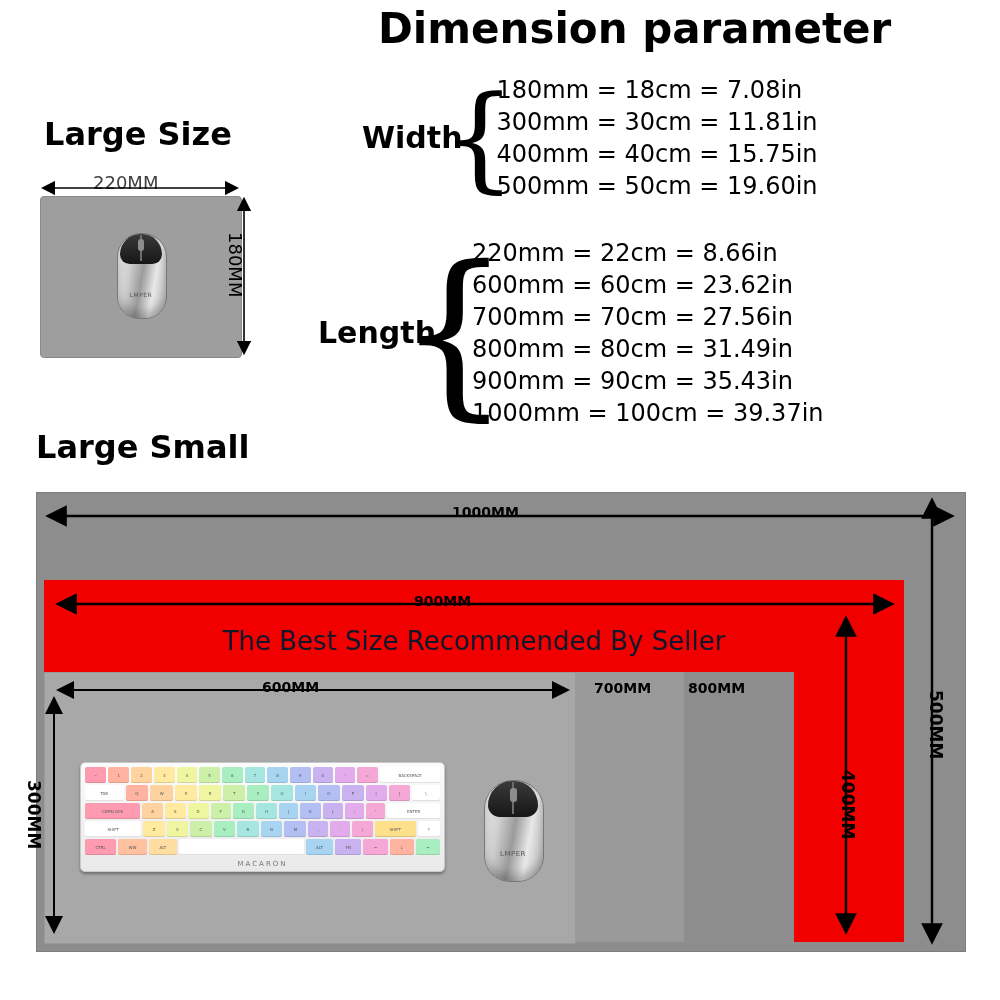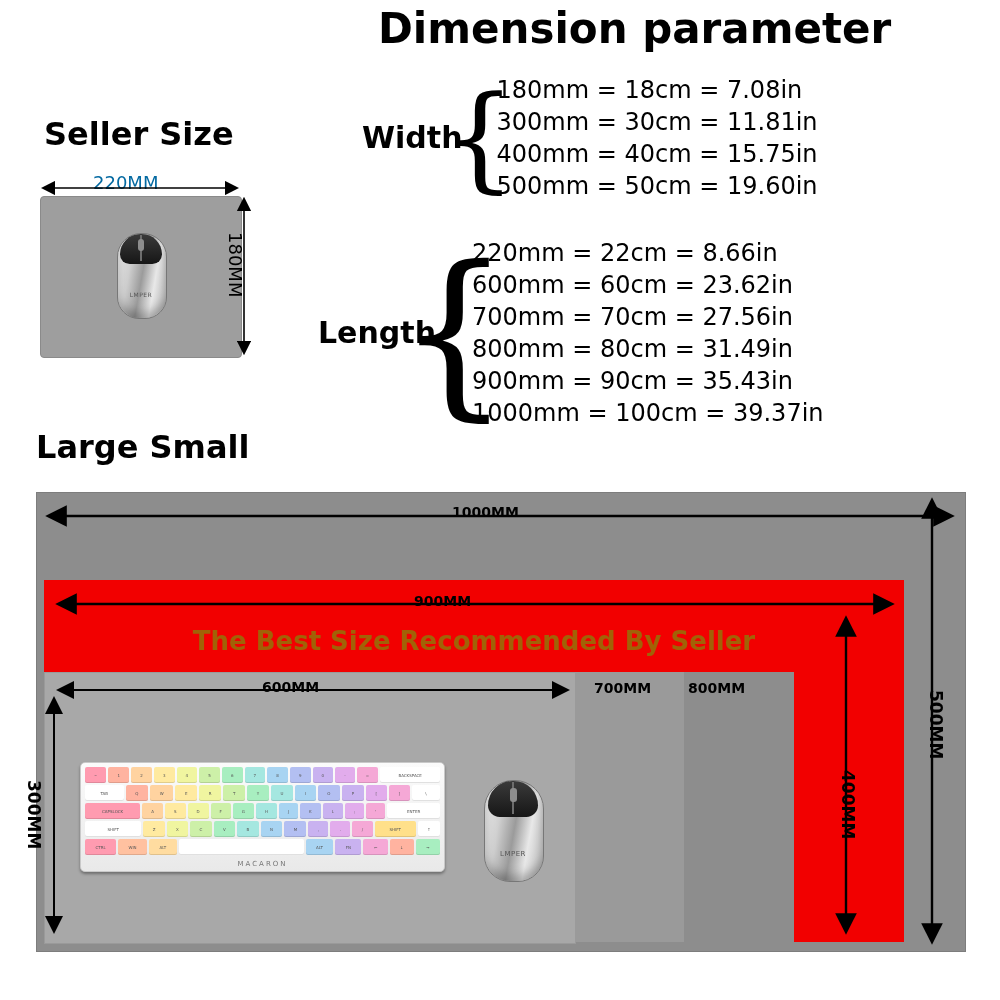--- a/index.html
+++ b/index.html
@@ -48,21 +48,21 @@
     display:flex; align-items:center; justify-content:center;
   }
 
   
   .small-pad {
     left:40px; top:196px; width:200px; height:160px;
     background:#9e9e9e;
     border:1px solid #8a8a8a;
     border-radius:4px;
   }
-  .small-w-label { left:93px; top:172px; font-size:18px; color:#0369a1; }
+  .small-w-label { left:93px; top:172px; font-size:18px; color:#404040; }
   .small-h-label {
     left:246px; top:232px; font-size:18px; color:#000;
     transform:rotate(90deg); transform-origin:left top;
     white-space:nowrap;
   }
 
   
   .mouse {
     position:absolute;
     width:48px; height:84px;
@@ -115,21 +115,21 @@
     background:#a0a0a0;
   }
   .pad-600 {
     left:44px; top:672px; width:530px; height:270px;
     background:#a8a8a8; border:1px solid #9a9a9a;
   }
 
   .best-size-text {
     left:0; right:0; top:626px;
     text-align:center; width:948px;
-    font-size:26px; font-weight:700; color:#a16207;
+    font-size:26px; font-weight:400; color:#0f172a;
     white-space:nowrap;
   }
 
   .dim-text { font-size:14px; font-weight:700; color:#000; white-space:nowrap; }
   .dim-text-v {
     font-size:17px; font-weight:700; color:#000; white-space:nowrap;
     transform:rotate(90deg); transform-origin:left top;
   }
 
   
@@ -184,21 +184,21 @@
       <div>220mm = 22cm = 8.66in</div>
       <div>600mm = 60cm = 23.62in</div>
       <div>700mm = 70cm = 27.56in</div>
       <div>800mm = 80cm = 31.49in</div>
       <div>900mm = 90cm = 35.43in</div>
       <div>1000mm = 100cm = 39.37in</div>
     </div>
   </div>
 </div>
 
-<div class="abs heading-small">Seller Size</div>
+<div class="abs heading-small">Large Size</div>
 
 <div class="abs small-pad">
   <div class="mouse" style="left:76px; top:36px;">
     <div class="body"></div>
     <div class="top"></div>
     <div class="split"></div>
     <div class="wheel"></div>
     <div class="brand">LMPER</div>
   </div>
 </div>

